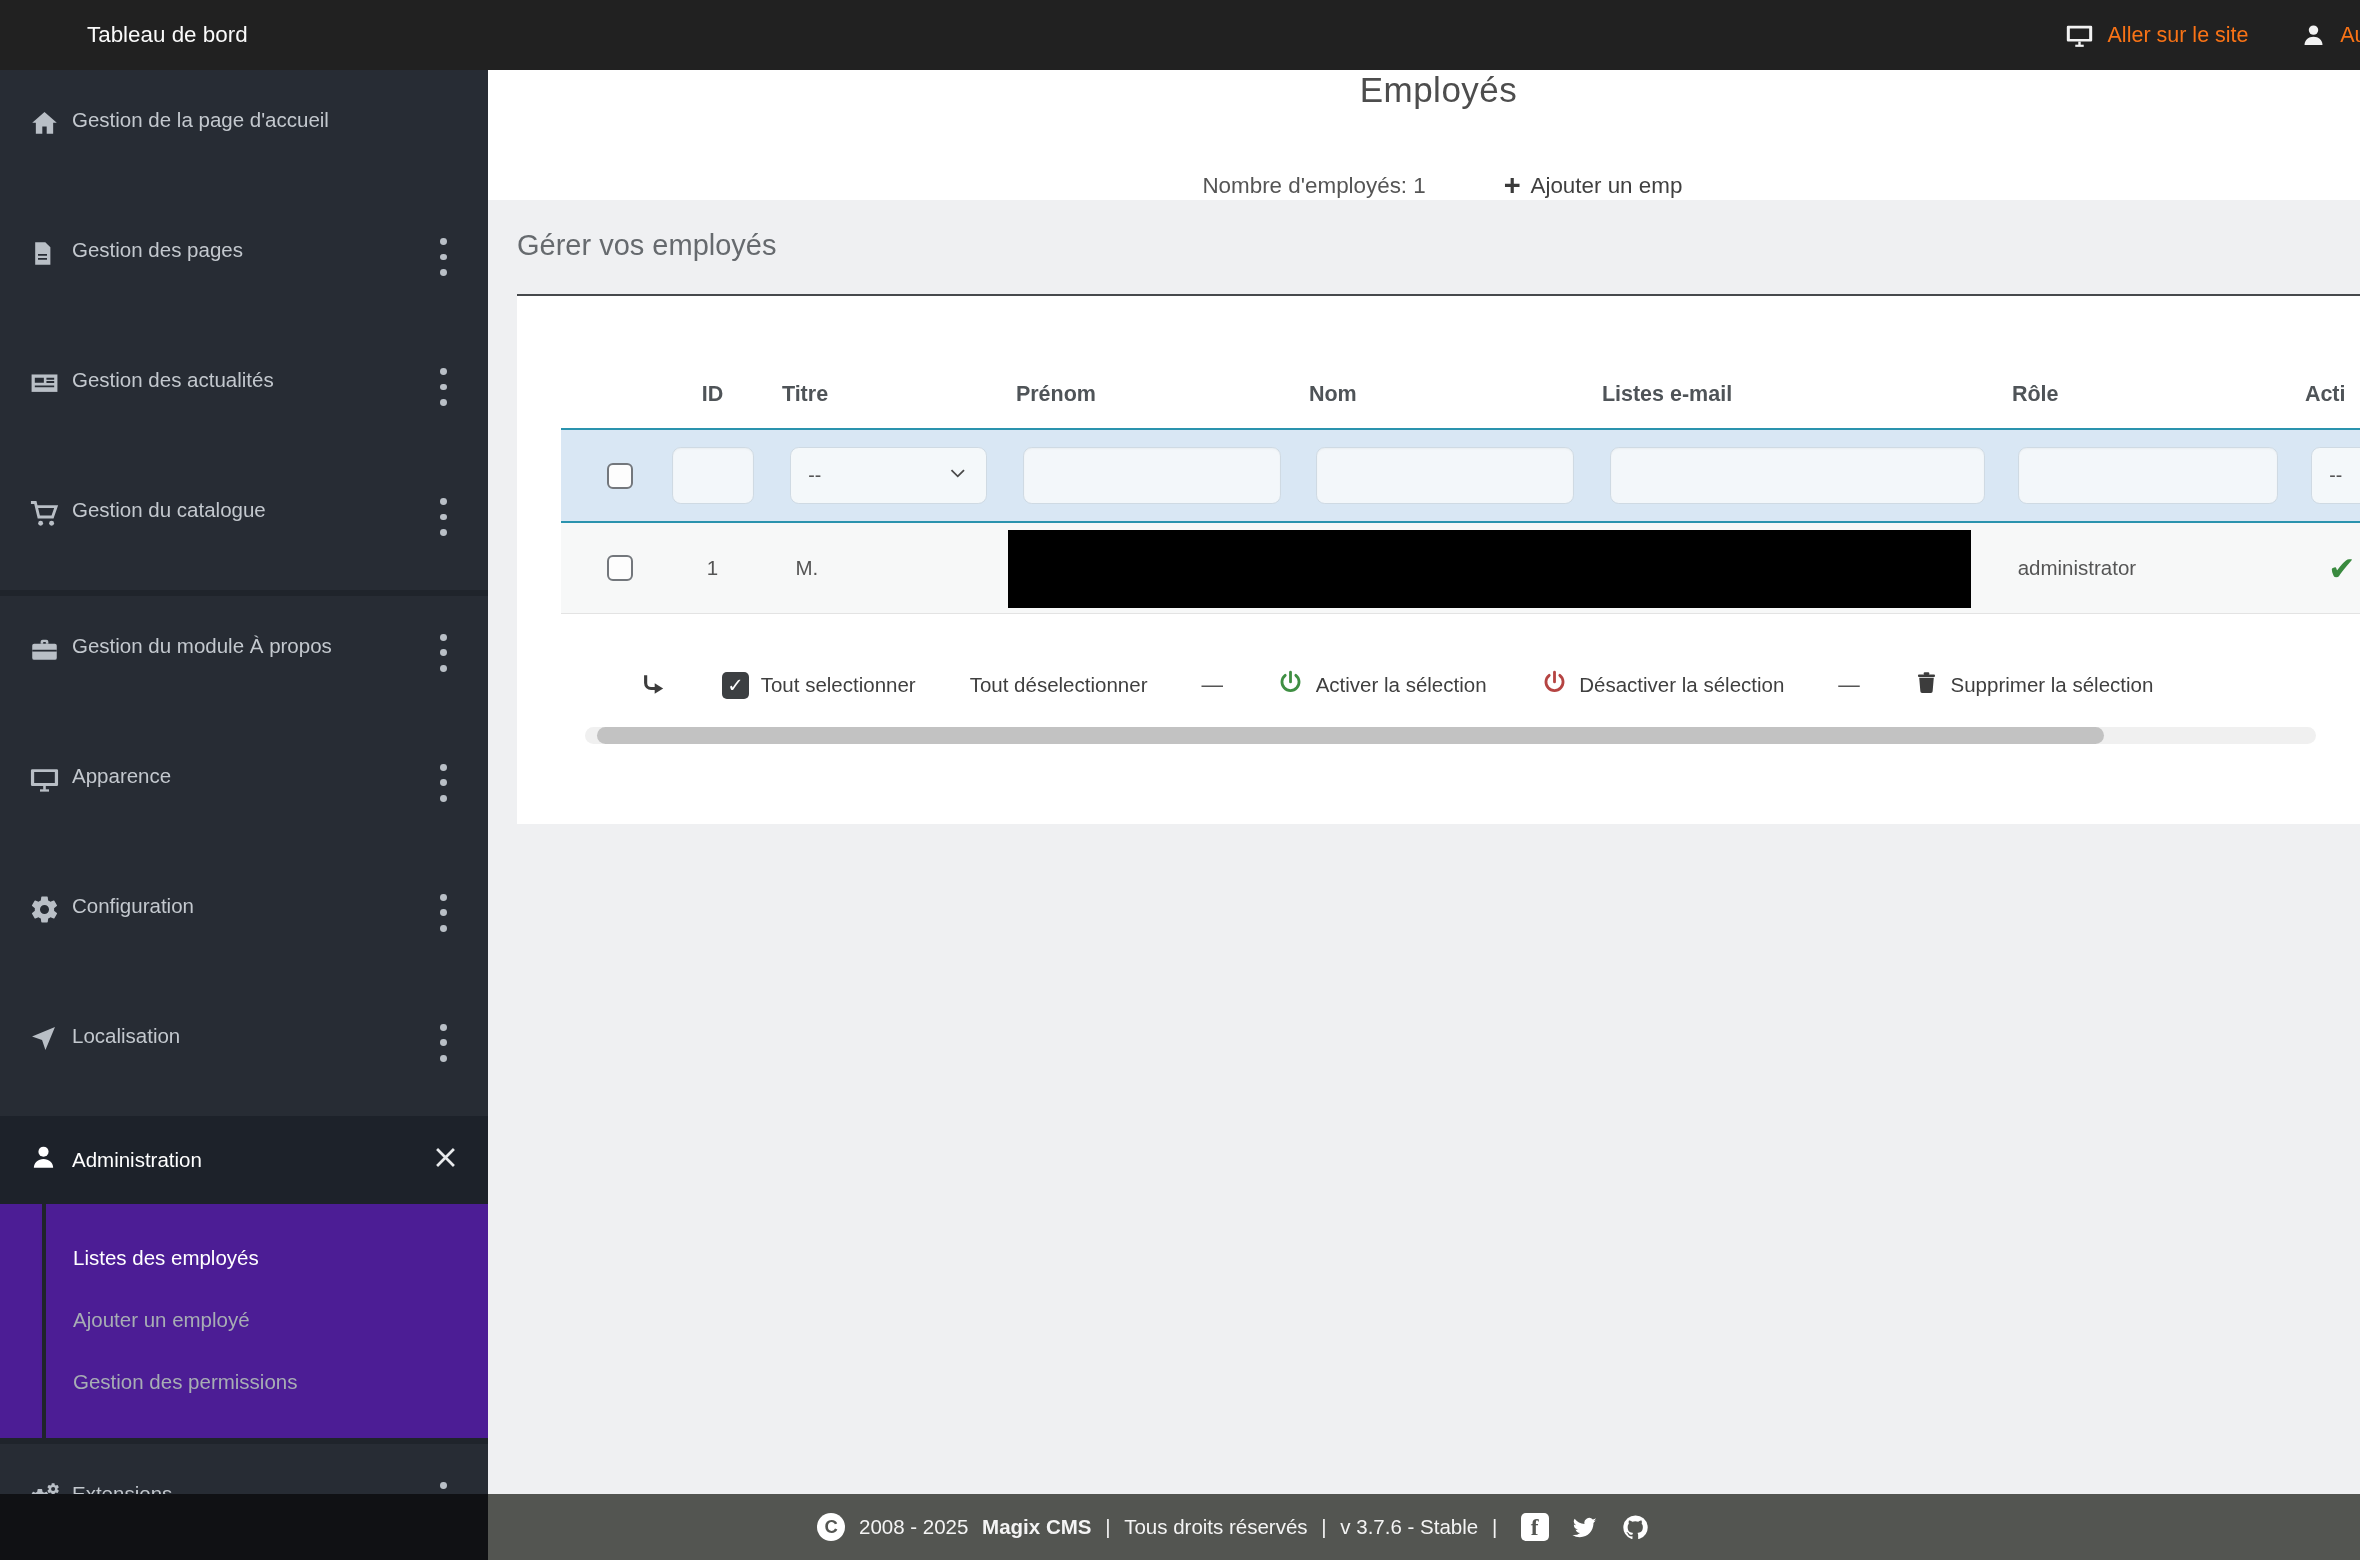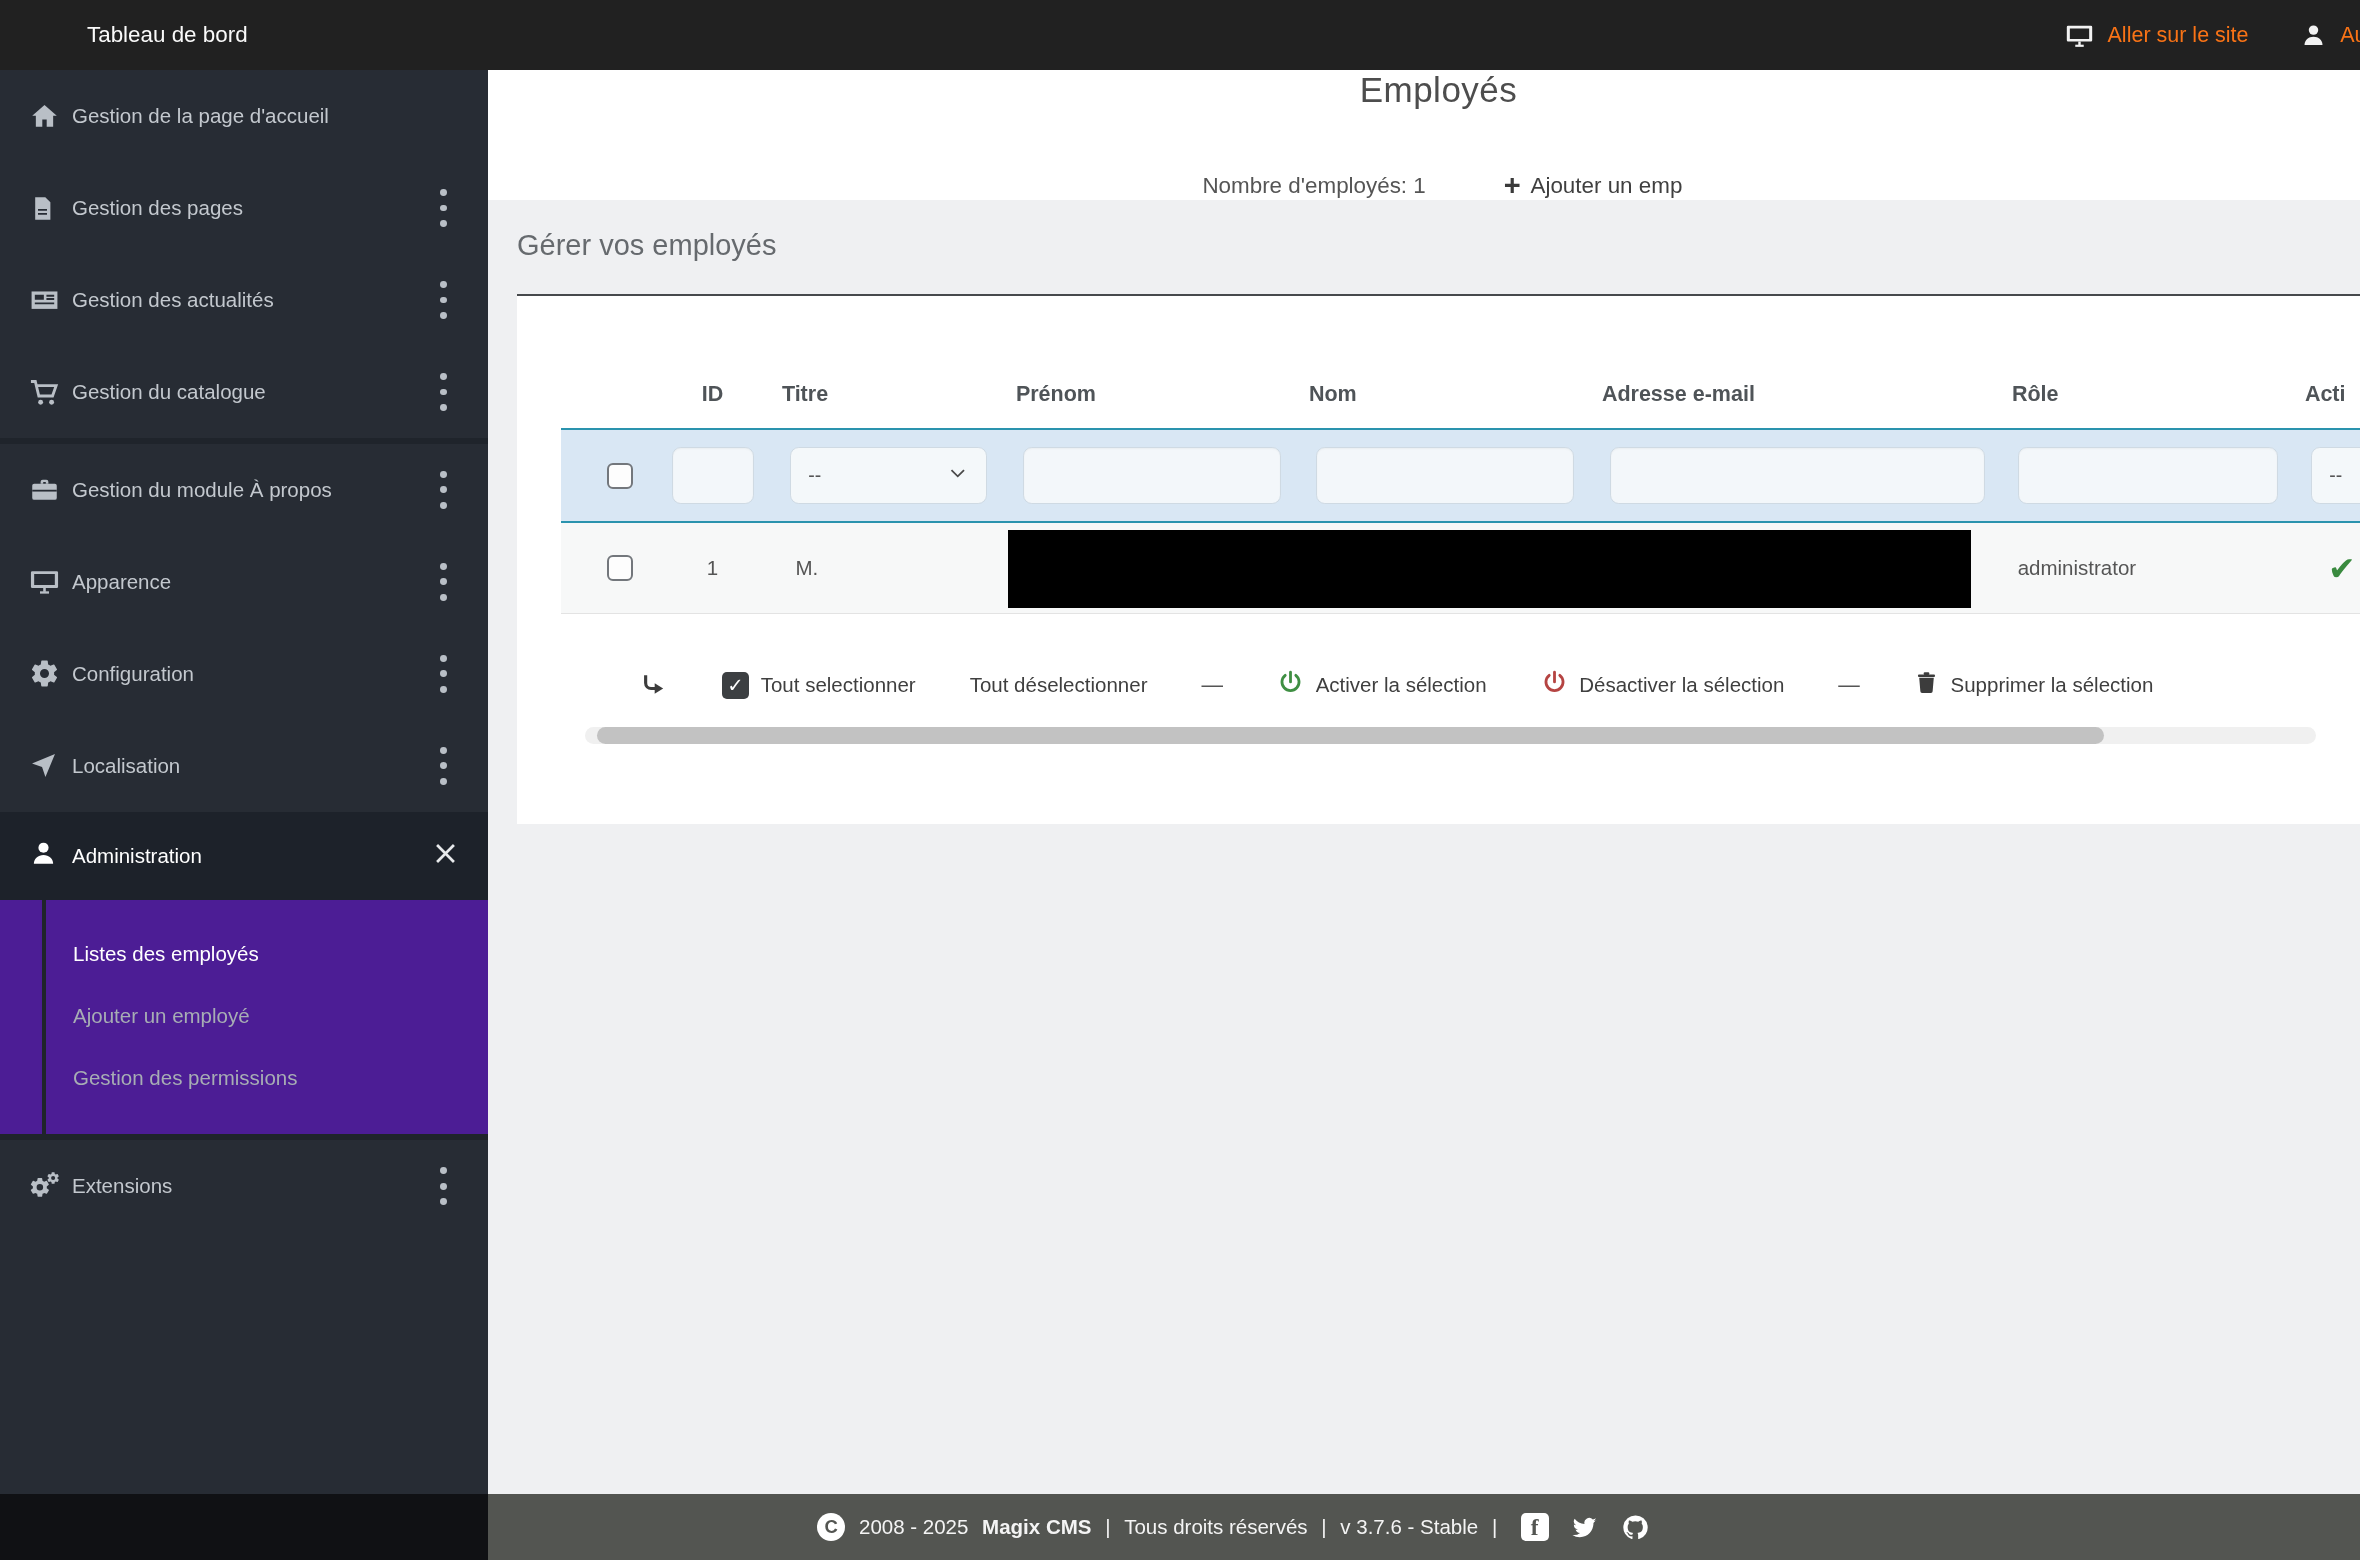--- a/index.html
+++ b/index.html
@@ -11,21 +11,21 @@
     background:#212121; display:flex; align-items:center; justify-content:space-between;
     color:#fff; z-index:30; }
   .topbar-title { padding-left:39px; font-size:22.4px; color:#fafafa;margin-left:48px; }
   .topbar-right { display:flex; align-items:center; gap:51px; margin-right:-13.7px; }
   .topbar-link { display:flex; align-items:center; gap:13.7px; font-size:21.5px; color:#f97316; cursor:pointer; }
   .topbar-link svg { display:block; }
 
   
   .sidebar { position:absolute; left:0; top:70px; width:488px; height:1424px;
     background:#272c34; z-index:20; }
-  .nav-item { height:92px; display:flex; align-items:center; padding:0 29px 0 29px; cursor:pointer; }
+  .nav-item { height:92px; display:flex; padding:0 29px 0 29px; cursor:pointer;margin-top:38px; }
   .nav-item .ico { width:41px; display:flex; justify-content:flex-start; }
   .nav-item .lbl { flex:1; margin-left:2px; font-size:20.5px; color:#c3c8ce; }
   .dots { width:7.8px; display:flex; flex-direction:column; gap:8.8px; align-items:center; margin-right:11.7px; }
   .dots i { width:6.8px; height:6.8px; border-radius:50%; background:#b9bfc6; }
   .sep { height:5.9px; background:#1f242b; }
   .nav-admin { height:88px; background:#1d222a; display:flex; align-items:center; padding:0 29px; cursor:pointer; }
   .nav-admin .lbl { flex:1; margin-left:2px; font-size:20.5px; color:#ffffff; }
   .submenu { background:#4c1d95; position:relative; padding:23.4px 0 25px 0; }
   .submenu:before { content:''; position:absolute; left:42px; top:0; bottom:0; width:3.9px; background:#1f242b; }
   .sub-item { height:62px; display:flex; align-items:center; padding-left:73px;
@@ -304,21 +304,21 @@
     <div class="section-title">Gérer vos employés</div>
 
     <div class="panel">
 
       <div class="tbl hrow">
         <div class="hc"></div>
         <div class="hc center">ID</div>
         <div class="hc">Titre</div>
         <div class="hc">Prénom</div>
         <div class="hc">Nom</div>
-        <div class="hc">Adresse e-mail</div>
+        <div class="hc">Listes e-mail</div>
         <div class="hc">Rôle</div>
         <div class="hc">Acti</div>
       </div>
 
       <div class="tbl frow">
         <div>
             <span class="cbox"></span>
           </div>
         <div>
             <input class="f-input" style="width: 82px; margin: 0px auto;">

